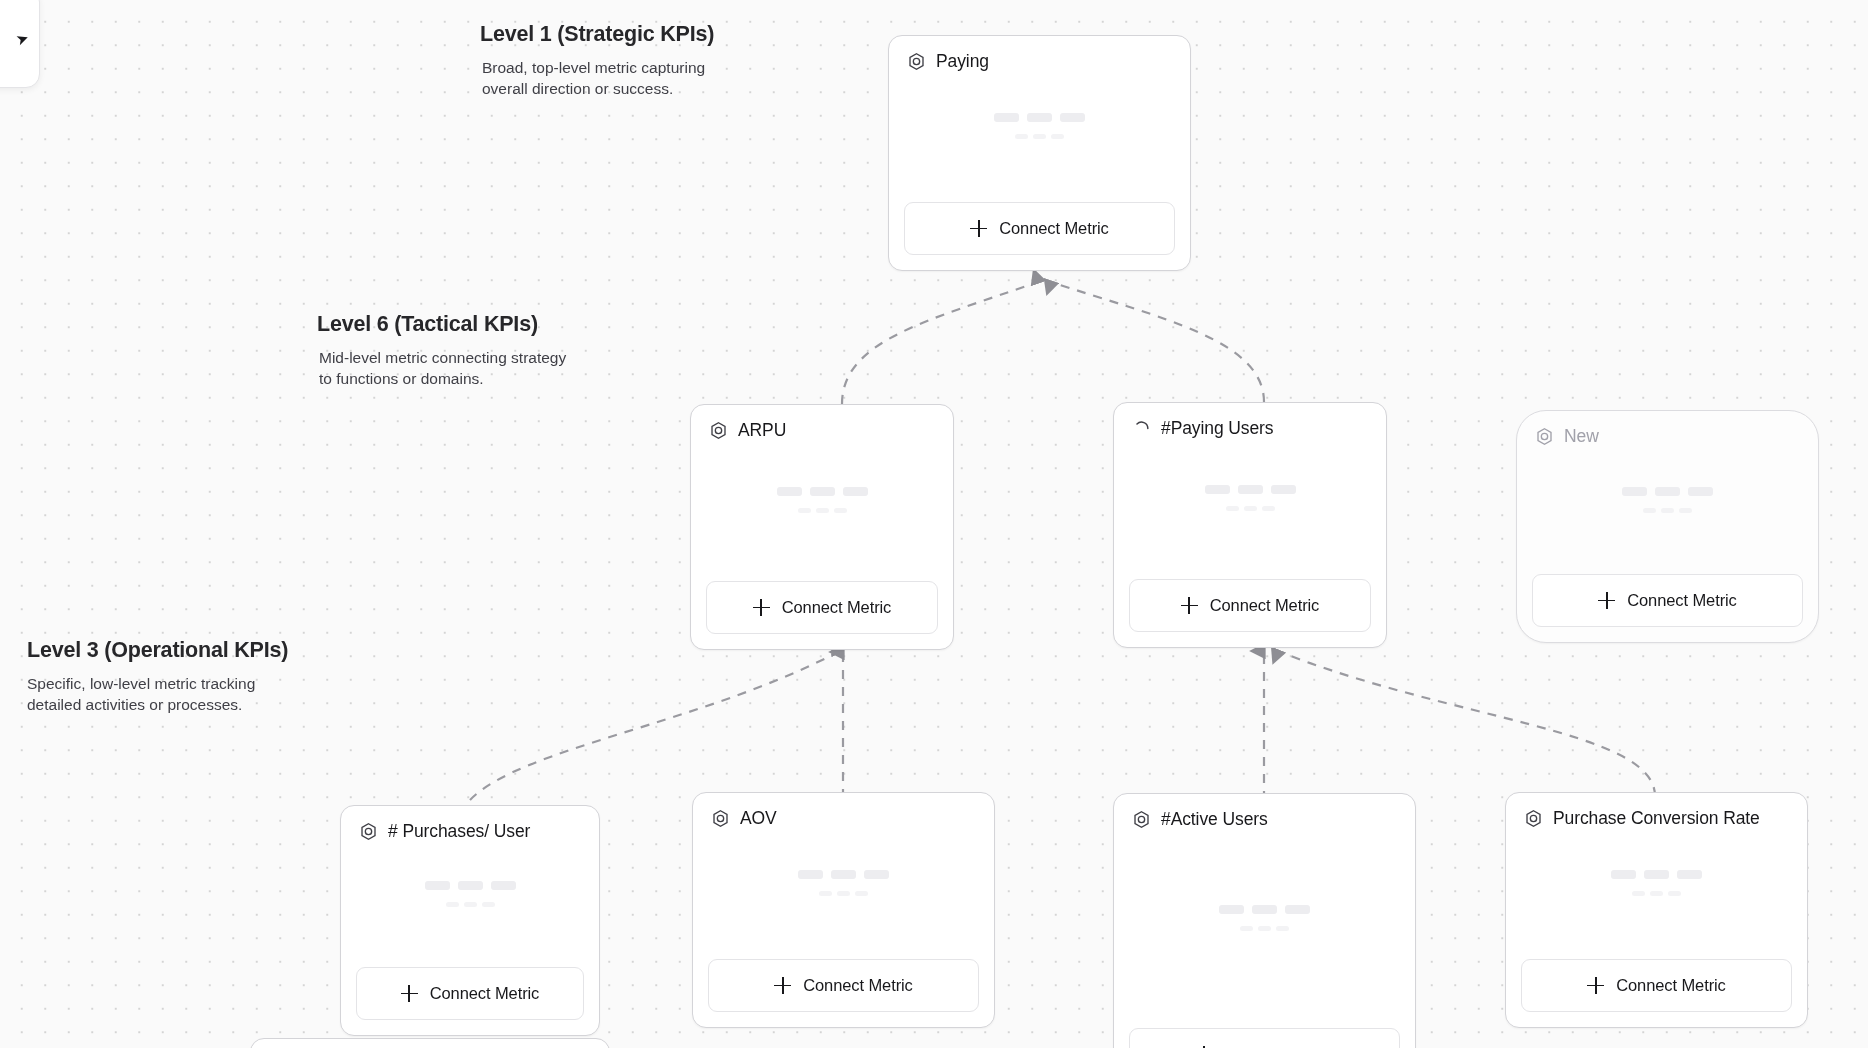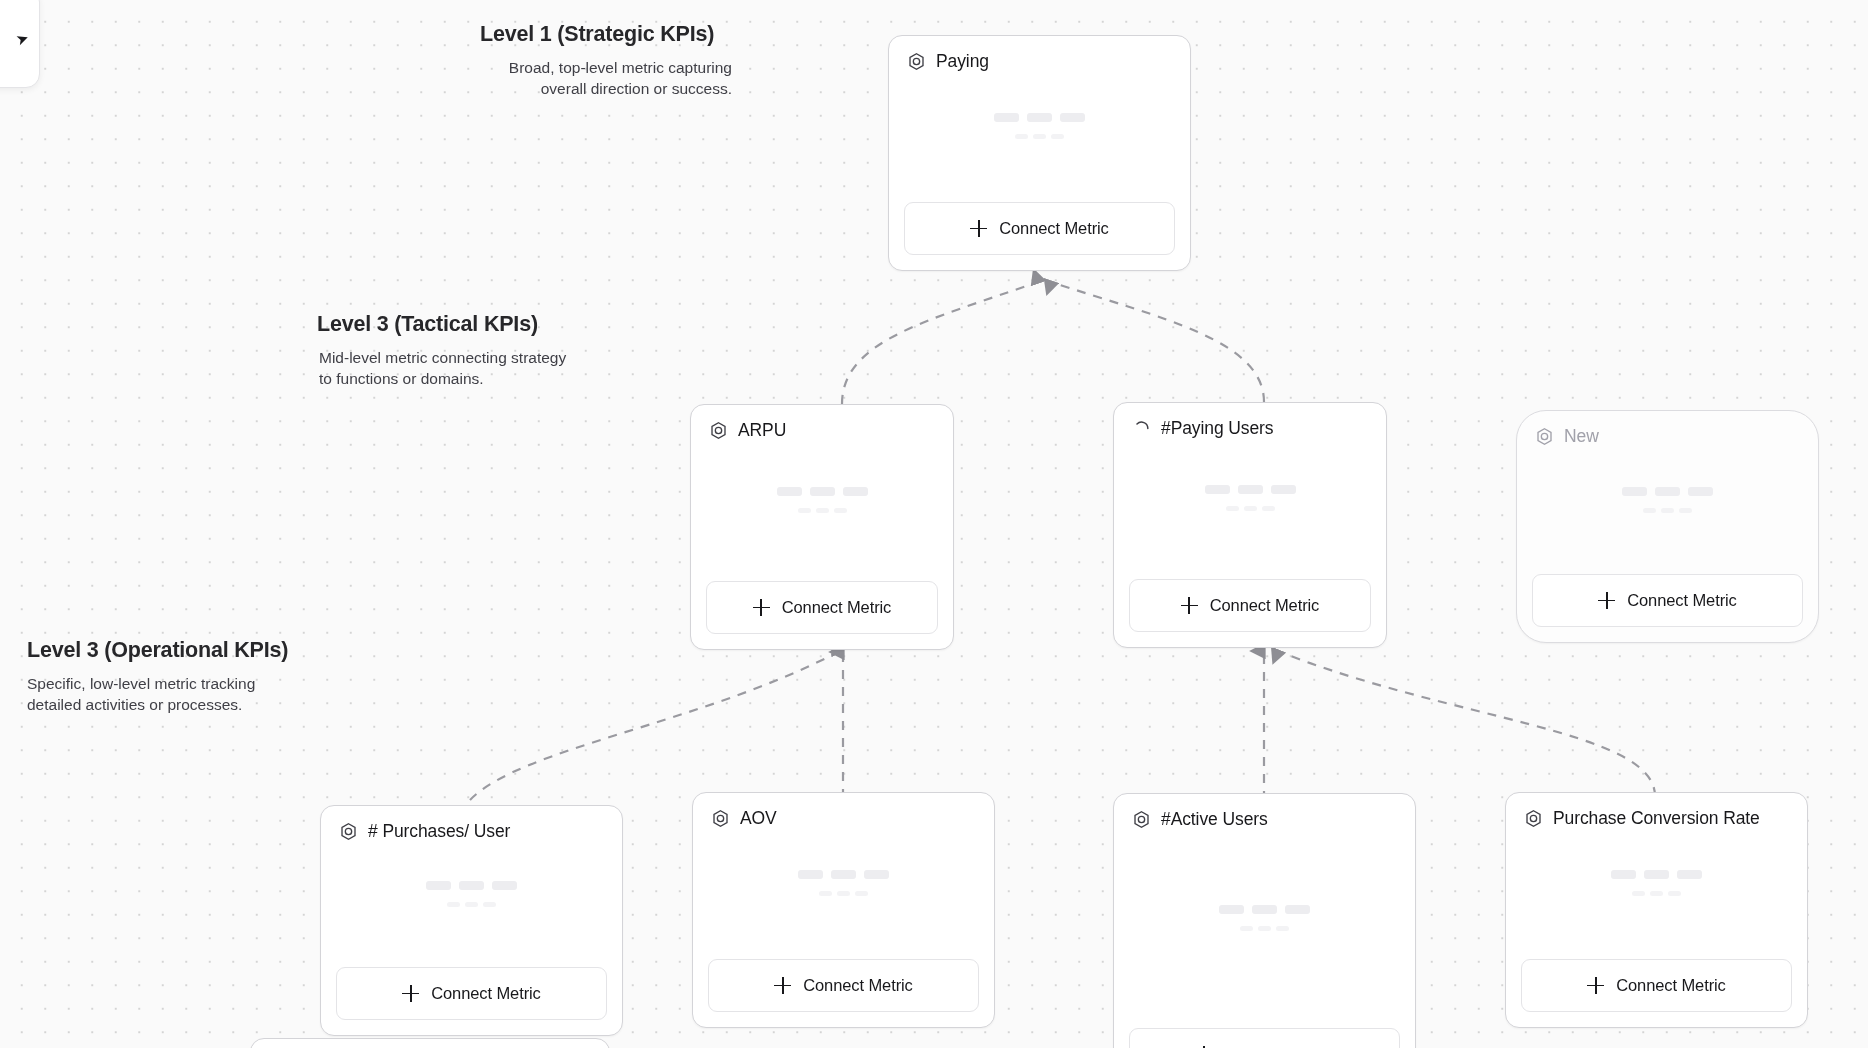--- a/index.html
+++ b/index.html
@@ -40,21 +40,21 @@
     margin: 0 0 10px 0;
   }
   .level-desc {
     font-size: 15.5px;
     line-height: 1.38;
     color: #3f3f46;
     margin: 0;
     max-width: 250px;
   }
   .lvl1 { left: 480px; top: 22px; }
-  .lvl1 .level-desc { padding-left: 2px; text-align: right; }
+  .lvl1 .level-desc { padding-left: 2px; }
   .lvl2 { left: 317px; top: 312px; }
   .lvl2 .level-desc { padding-left: 2px; }
   .lvl3 { left: 27px; top: 638px; }
   .lvl3 .level-desc { padding-left: 0px; }
 
   
   .card {
     position: absolute;
     box-sizing: border-box;
     background: #ffffff;
@@ -196,21 +196,21 @@
 
     <path d="M 1264 1048 L 1264 1030" fill="none" stroke="#9a9aa0" stroke-width="2.2" stroke-dasharray="9 8" marker-end="url(#arrow)"></path>
   </svg>
 
   <div class="level-block lvl1">
     <p class="level-title">Level 1 (Strategic KPIs)</p>
     <p class="level-desc">Broad, top-level metric capturing overall direction or success.</p>
   </div>
 
   <div class="level-block lvl2">
-    <p class="level-title">Level 3 (Tactical KPIs)</p>
+    <p class="level-title">Level 6 (Tactical KPIs)</p>
     <p class="level-desc">Mid-level metric connecting strategy to functions or domains.</p>
   </div>
 
   <div class="level-block lvl3">
     <p class="level-title">Level 3 (Operational KPIs)</p>
     <p class="level-desc">Specific, low-level metric tracking detailed activities or processes.</p>
   </div>
 
   <div class="card" style="left:888px; top:35px; width:303px; height:236px;">
     <div class="card-head">
@@ -308,21 +308,21 @@
         <span class="skel"></span>
         <span class="skel"></span>
       </div>
     </div>
     <div class="connect-btn">
       <span class="plus-icon"></span>
       <span class="connect-label">Connect Metric</span>
     </div>
   </div>
 
-  <div class="card" style="left:320px; top:805px; width:303px; height:231px;justify-content:flex-end;">
+  <div class="card" style="left:340px; top:805px; width:260px; height:231px;justify-content:flex-end;">
     <div class="card-head">
       <svg class="card-icon" viewBox="0 0 24 24">
         <path d="M12 2.2 L20.2 6.9 L20.2 17.1 L12 21.8 L3.8 17.1 L3.8 6.9 Z" fill="none" stroke="#3f3f46" stroke-width="1.7"></path>
         <circle cx="12" cy="12" r="4" fill="none" stroke="#3f3f46" stroke-width="1.7"></circle>
       </svg>
       <span class="card-title"># Purchases/ User</span>
     </div>
     <div class="card-body">
       <div class="skel-row">
         <span class="skel w1"></span>

